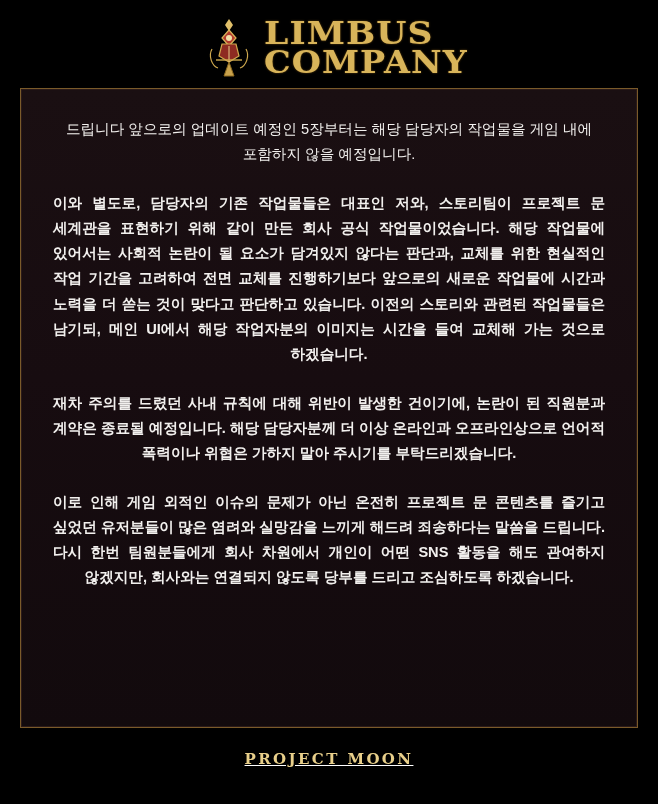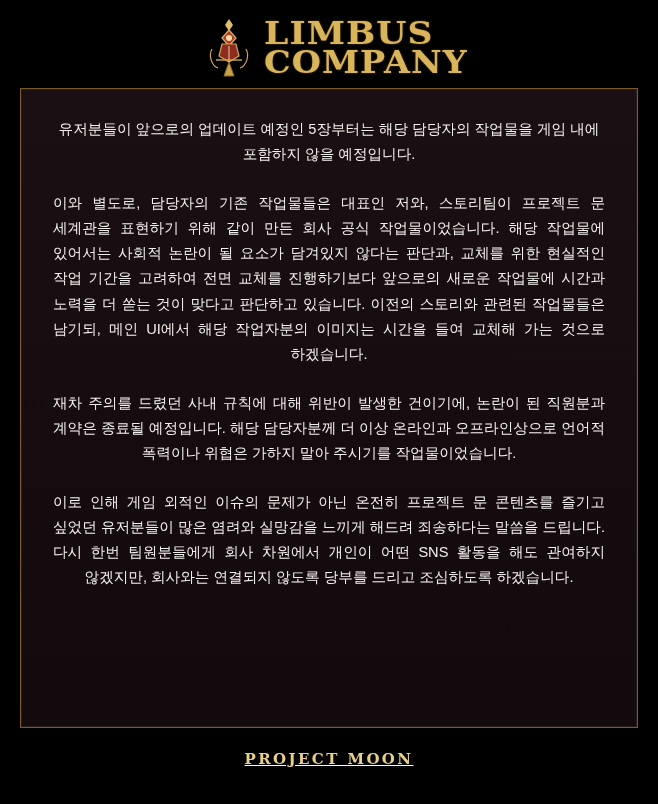--- a/index.html
+++ b/index.html
@@ -84,20 +84,21 @@
     color: #f2f0ee;
     font-size: 14.6px;
     line-height: 1.72;
     text-align: center;
     margin: 0 0 18px 0;
     word-break: keep-all;
   }
   .para.justify {
     text-align: justify;
     text-align-last: center;
+    font-weight: bold;
   }
   .para:last-child { margin-bottom: 8px; }
 
   .gap-lg { height: 6px; }
 
   
   .footer {
     margin-top: 14px;
     height: 34px;
     display: flex;
@@ -135,26 +136,26 @@
       </svg>
     </span>
     <span class="logo-words">
       <span class="logo-word">LIMBUS</span>
       <span class="logo-word second">COMPANY</span>
     </span>
   </div>
 
   <div class="notice-frame">
     <div class="notice-inner">
-      <p class="para">유저분들이 앞으로의 업데이트 예정인 5장부터는
+      <p class="para">드립니다 앞으로의 업데이트 예정인 5장부터는
 해당 담당자의 작업물을 게임 내에 포함하지 않을 예정입니다.</p>
       <div class="gap-lg"></div>
       <p class="para justify">이와 별도로, 담당자의 기존 작업물들은 대표인 저와, 스토리팀이 프로젝트 문 세계관을 표현하기 위해 같이 만든 회사 공식 작업물이었습니다. 해당 작업물에 있어서는 사회적 논란이 될 요소가 담겨있지 않다는 판단과, 교체를 위한 현실적인 작업 기간을 고려하여 전면 교체를 진행하기보다 앞으로의 새로운 작업물에 시간과 노력을 더 쏟는 것이 맞다고 판단하고 있습니다. 이전의 스토리와 관련된 작업물들은 남기되, 메인 UI에서 해당 작업자분의 이미지는 시간을 들여 교체해 가는 것으로 하겠습니다.</p>
       <div class="gap-lg"></div>
-      <p class="para justify">재차 주의를 드렸던 사내 규칙에 대해 위반이 발생한 건이기에, 논란이 된 직원분과 계약은 종료될 예정입니다. 해당 담당자분께 더 이상 온라인과 오프라인상으로 언어적 폭력이나 위협은 가하지 말아 주시기를 작업물이었습니다.</p>
+      <p class="para justify">재차 주의를 드렸던 사내 규칙에 대해 위반이 발생한 건이기에, 논란이 된 직원분과 계약은 종료될 예정입니다. 해당 담당자분께 더 이상 온라인과 오프라인상으로 언어적 폭력이나 위협은 가하지 말아 주시기를 부탁드리겠습니다.</p>
       <div class="gap-lg"></div>
       <p class="para justify">이로 인해 게임 외적인 이슈의 문제가 아닌 온전히 프로젝트 문 콘텐츠를 즐기고 싶었던 유저분들이 많은 염려와 실망감을 느끼게 해드려 죄송하다는 말씀을 드립니다. 다시 한번 팀원분들에게 회사 차원에서 개인이 어떤 SNS 활동을 해도 관여하지 않겠지만, 회사와는 연결되지 않도록 당부를 드리고 조심하도록 하겠습니다.</p>
     </div>
   </div>
 
   <div class="footer">
     <span class="footer-text">PROJECT MOON</span>
   </div>
 
 </div>

